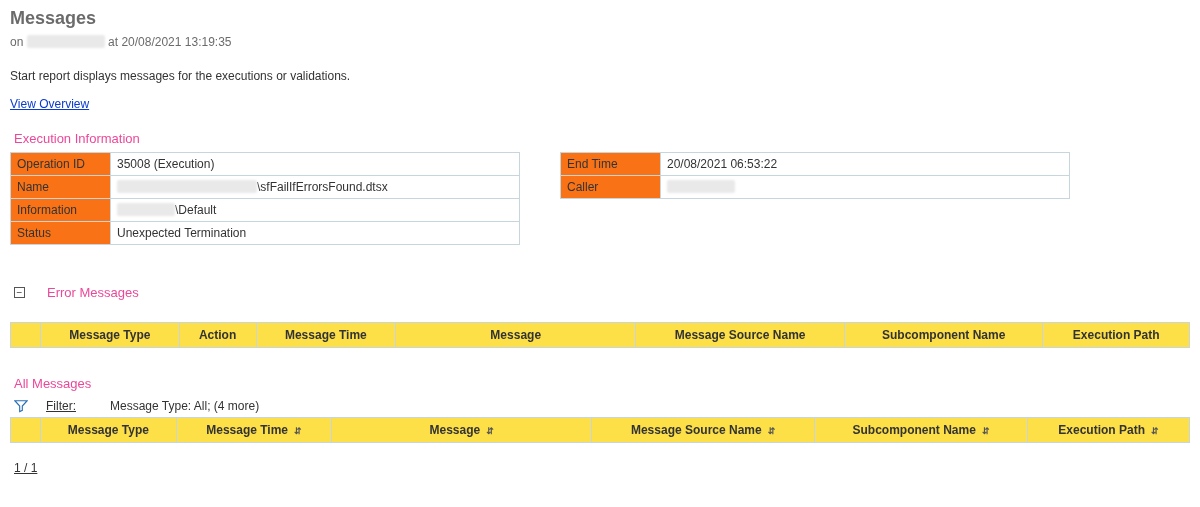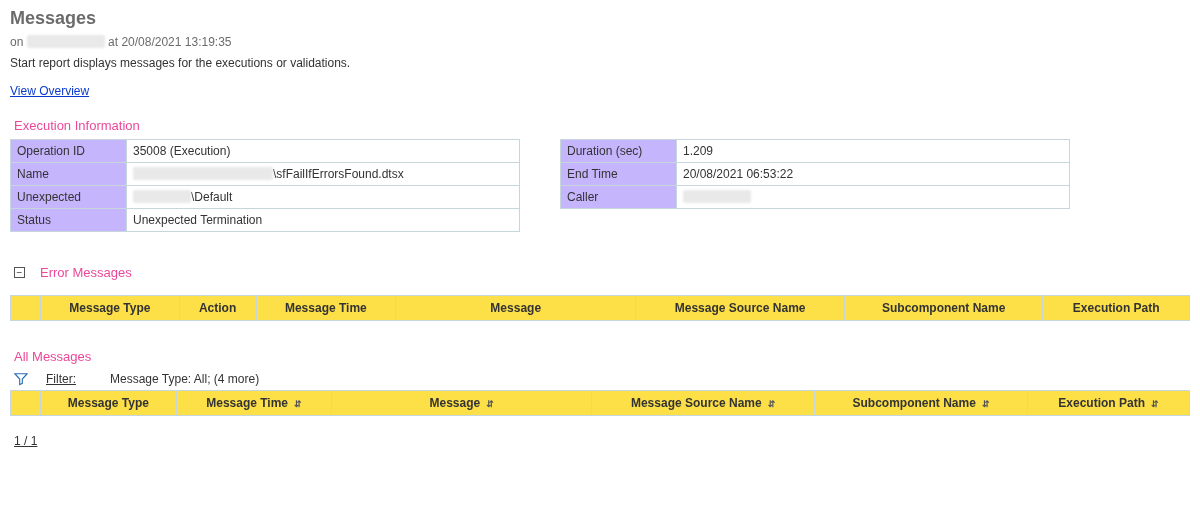--- a/index.html
+++ b/index.html
@@ -2,40 +2,40 @@
 <html><head>
 <meta charset="utf-8">
 <style>
   * { box-sizing: border-box; }
   body {
     margin: 0; padding: 8px 10px;
     font-family: "Segoe UI", Tahoma, Arial, sans-serif;
     font-size: 12px; color: #333; background: #fff;
   }
   h1.page-title { font-size: 18px; color: #6b6b6b; margin: 0 0 6px 0; font-weight: 700; }
-  .meta-line { color: #6b6b6b; margin-bottom: 7px; }
+  .meta-line { color: #6b6b6b; margin-bottom: 20px; }
   .redacted {
     display: inline-block; width: 78px; height: 13px; vertical-align: -2px;
     background: #e9e9e9; border-radius: 2px; filter: blur(1px);
   }
   .desc { margin-bottom: 14px; }
   a.link { color: #0a3bce; text-decoration: underline; cursor: pointer; }
   .section-title { color: #ec4899; font-size: 13px; margin: 20px 0 6px 4px; }
   .two-col { display: flex; gap: 40px; align-items: flex-start; }
   .two-col > div { flex: 0 0 510px; }
   table.info {
     border-collapse: collapse; width: 100%;
     border: 1px solid #c7d5dc;
   }
   table.info td {
     border: 1px solid #c7d5dc; padding: 4px 6px;
     font-size: 12px;
   }
   table.info td.label {
-    width: 116px; background: #c4b5fd;
+    width: 100px; background: #f97316;
   }
   .toggle-row { display: flex; align-items: center; gap: 6px; margin: 24px 0 6px 4px; }
   .toggle-box {
     width: 11px; height: 11px; border: 1px solid #555; font-size: 10px;
     line-height: 9px; text-align: center; color: #333; cursor: pointer;
     background: #fff;
   }
   table.grid {
     border-collapse: collapse; width: 100%; margin-top: 2px;
   }
@@ -82,54 +82,50 @@
       <tbody>
           <tr>
         <td class="label">Operation ID</td>
         <td>35008 (Execution)</td>
       </tr>
       <tr>
         <td class="label">Name</td>
         <td><span class="redacted" style="width:140px"></span><span>\sfFailIfErrorsFound.dtsx</span></td>
       </tr>
       <tr>
-        <td class="label">Unexpected</td>
+        <td class="label">Information</td>
         <td><span class="redacted" style="width:58px"></span><span>\Default</span></td>
       </tr>
       <tr>
         <td class="label">Status</td>
         <td>Unexpected Termination</td>
       </tr>
     </tbody>
       </table>
   </div>
   <div>
     <table class="info">
       <tbody>
-          <tr>
-        <td class="label">Duration (sec)</td>
-        <td>1.209</td>
-      </tr>
       <tr>
         <td class="label">End Time</td>
         <td>20/08/2021 06:53:22</td>
       </tr>
       <tr>
         <td class="label">Caller</td>
         <td><span class="redacted" style="width:68px"></span></td>
       </tr>
     </tbody>
       </table>
   </div>
 </div>
 
 
 <div class="toggle-row">
   <span class="toggle-box">−</span>
-  <span class="section-title" style="margin:9px">Error Messages</span>
+  <span class="section-title" style="margin:16px">Error Messages</span>
 </div>
 <table class="grid">
   <thead>
     <tr>
       <th style="width:30px"></th>
       <th>Message Type</th>
       <th>Action</th>
       <th>Message Time</th>
       <th style="width:240px">Message</th>
       <th>Message Source Name</th>

